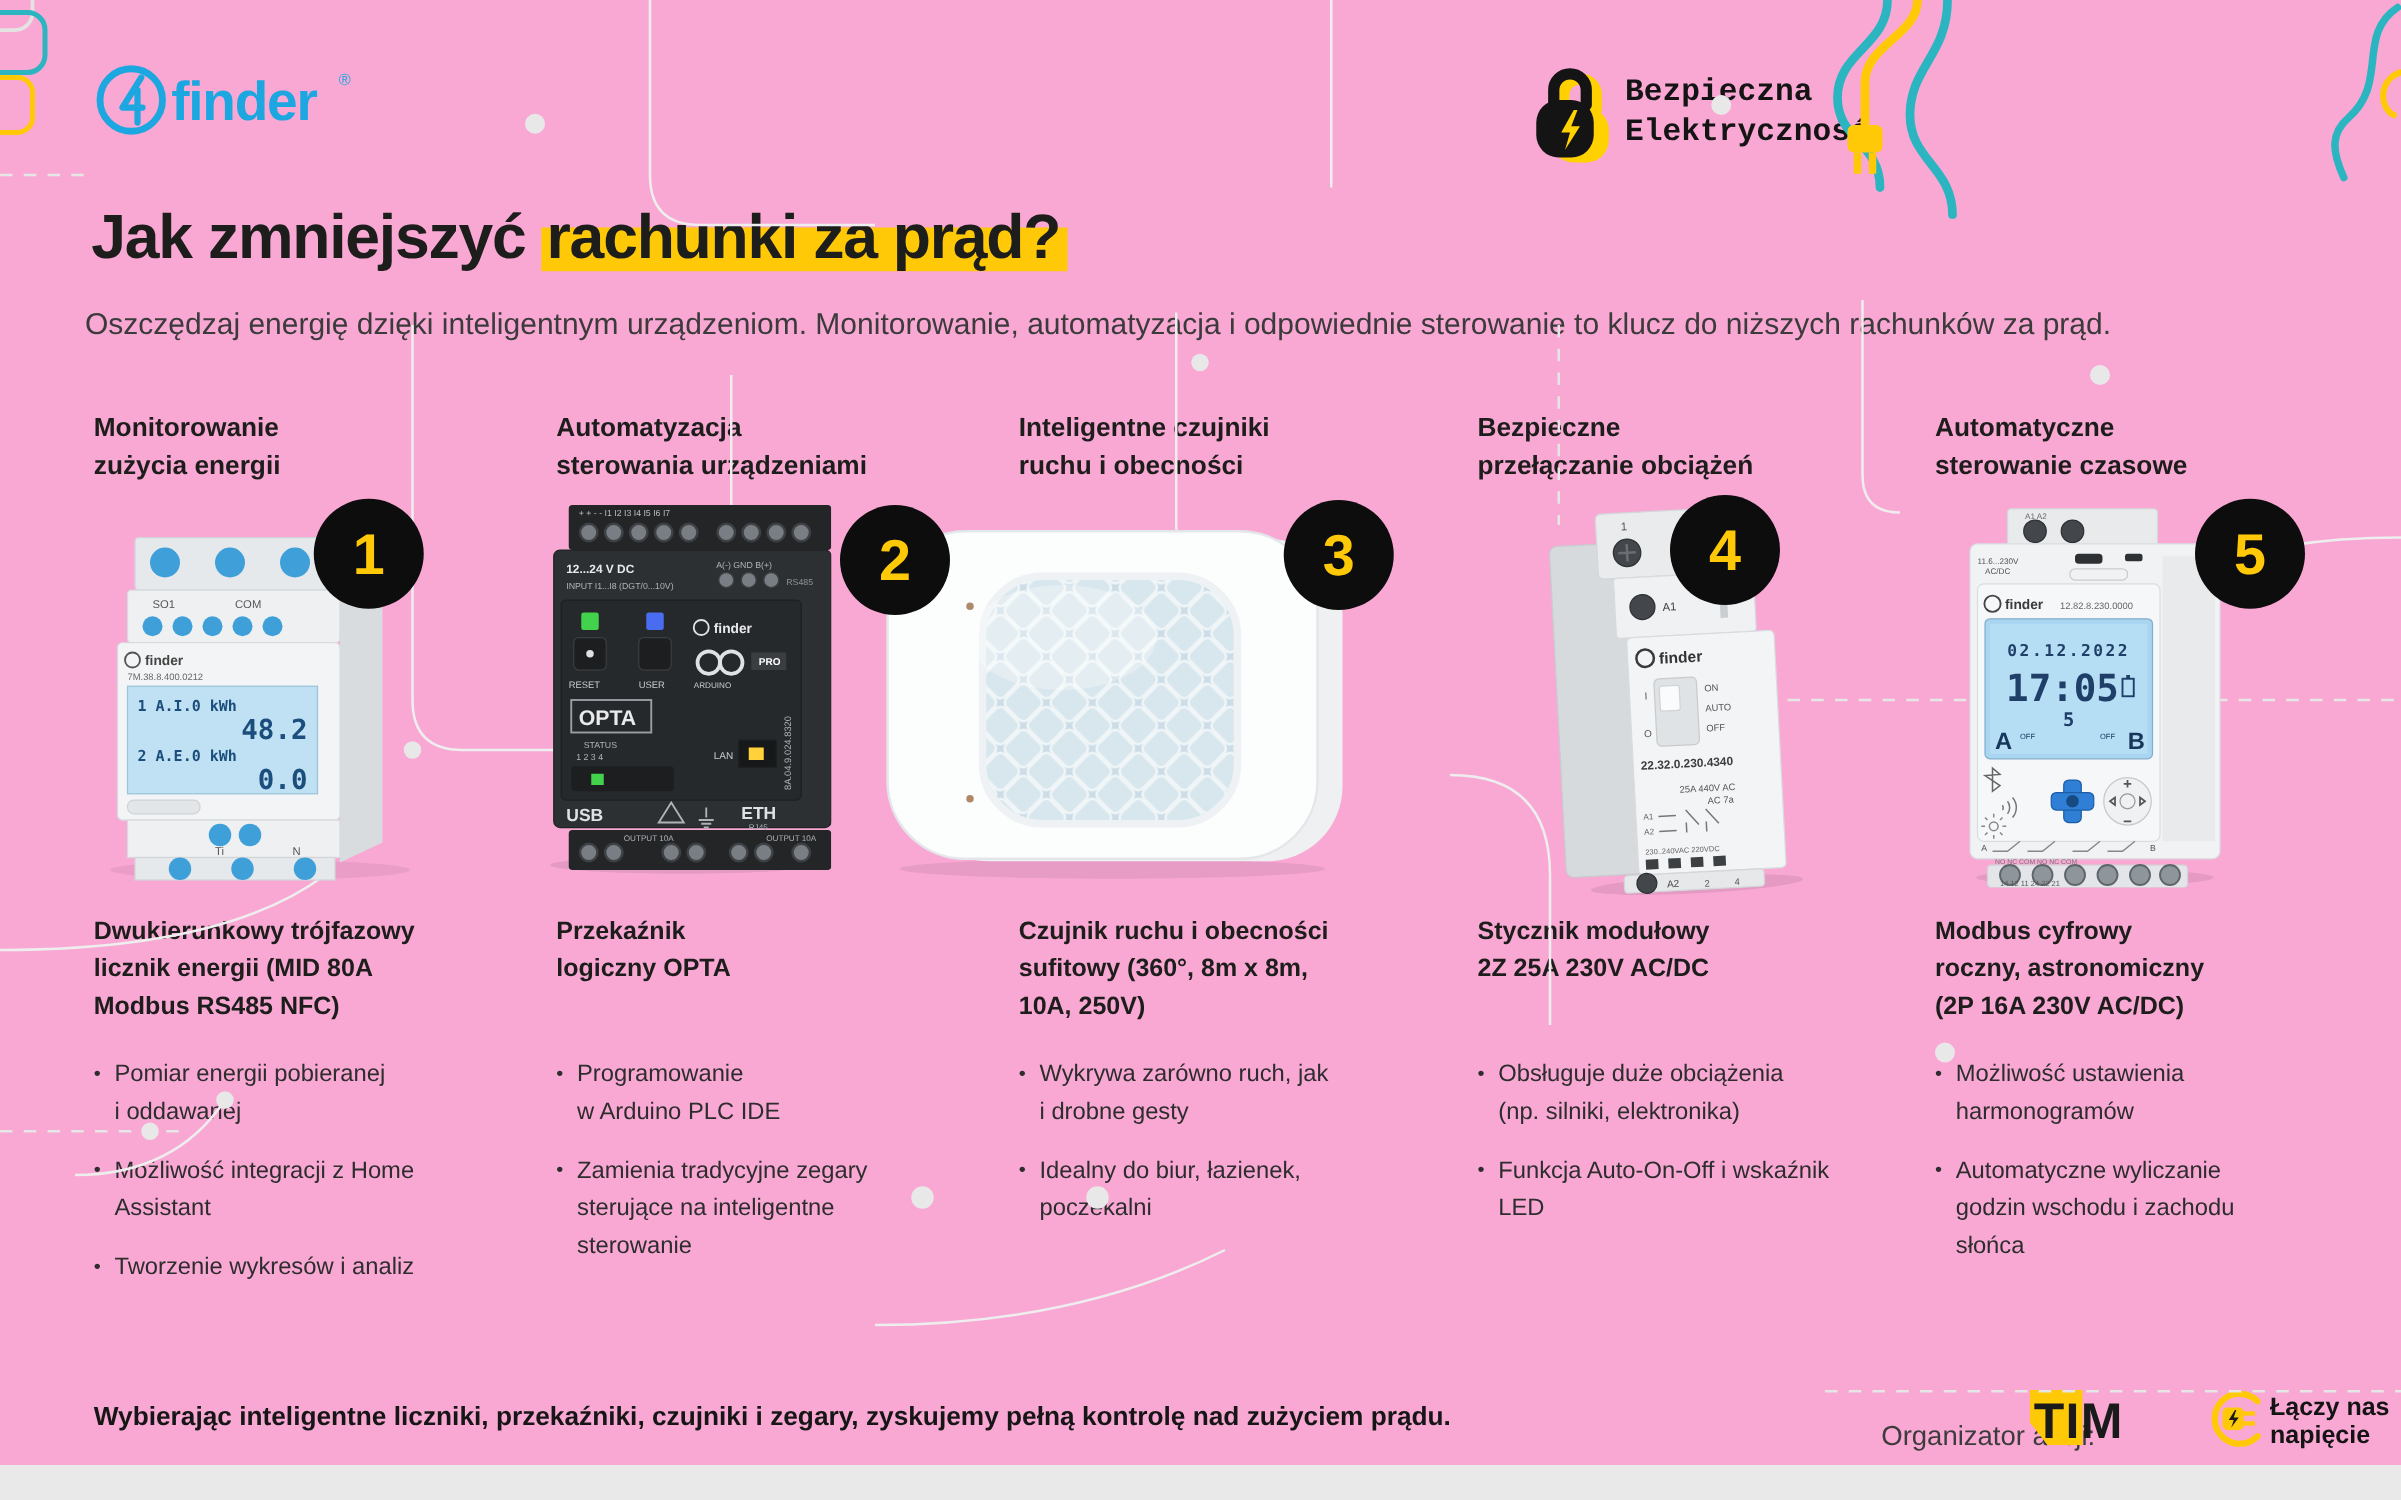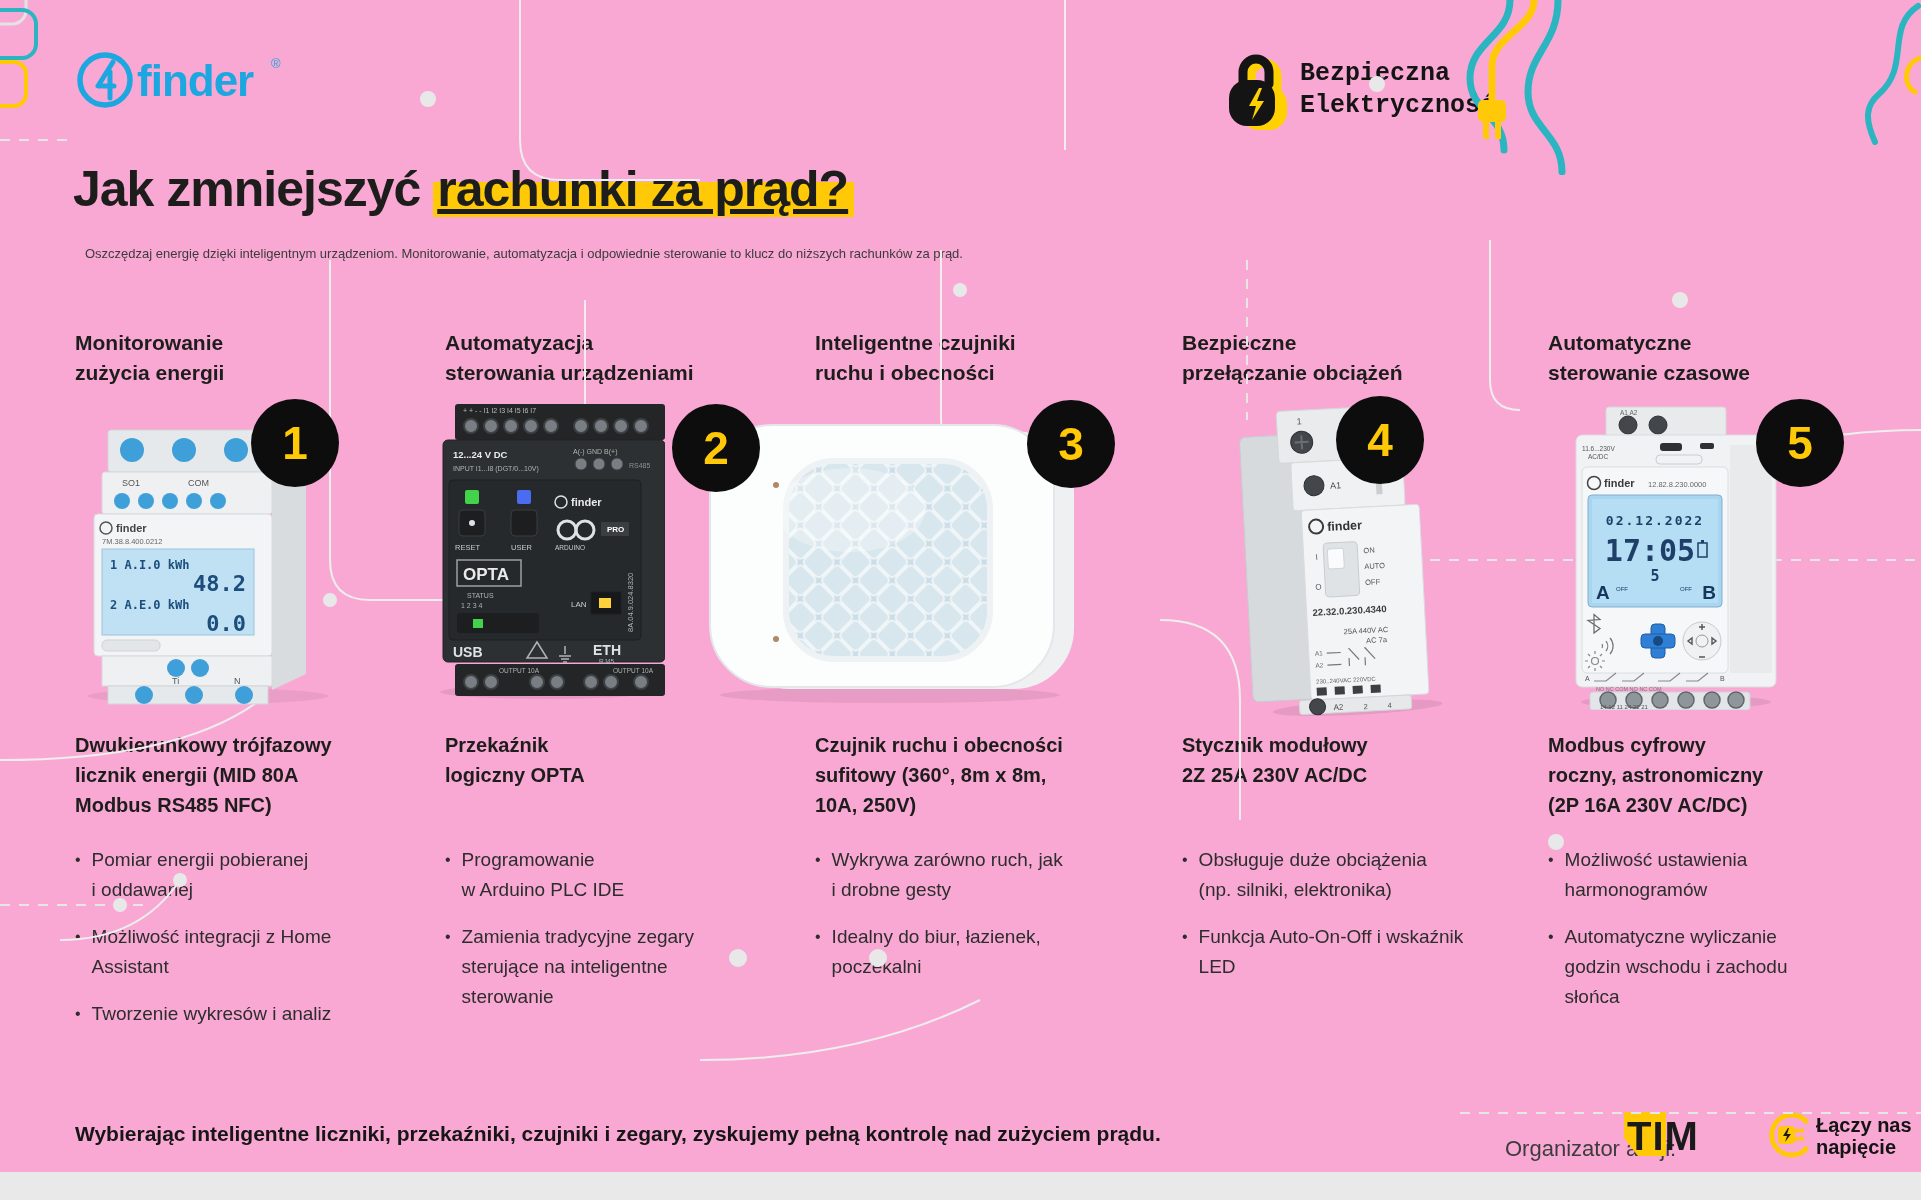--- a/index.html
+++ b/index.html
@@ -10,22 +10,22 @@
   svg text.mono{font-family:"DejaVu Sans Mono",monospace;}
 
   
   .brand-logo{left:75px;top:48px;}
   .lock-badge{left:1225px;top:50px;}
   .campaign-text{left:1300px;top:58px;font-weight:bold;font-size:25px;line-height:32px;color:#141414;white-space:pre-line;font-family:Liberation Mono, monospace;}
 
   
   .main-title{left:73px;top:160px;font-size:50px;font-weight:bold;letter-spacing:-1px;margin:0;}
   .main-title .hl{background-image:linear-gradient(#ffc907,#ffc907);background-repeat:no-repeat;
-                  background-size:100% 0.72em;background-position:0 0.42em;padding:0 6px 0 4px;text-decoration:underline;}
-  .subtitle{left:85px;top:246px;font-size:13px;color:#3b3b3b;}
+                  background-size:100% 0.72em;background-position:0 0.42em;padding:0 6px 0 4px;}
+  .subtitle{left:68px;top:246px;font-size:24px;color:#3b3b3b;}
 
   
   .c1{left:75px}.c2{left:445px}.c3{left:815px}.c4{left:1182px}.c5{left:1548px}
   .col-header{top:328px;width:330px;font-size:21px;font-weight:bold;line-height:30px;white-space:pre-line;}
   .prod-title{top:730px;width:330px;font-size:20px;font-weight:bold;line-height:30px;white-space:pre-line;}
   .bullets{top:845px;width:335px;}
   .bullet{display:flex;gap:11px;margin-bottom:17px;font-size:19px;line-height:30px;color:#2d2d2d;}
   .bullet .dot{flex:0 0 auto;font-size:16px;}
   .bullet .bt{white-space:pre-line;}
 

